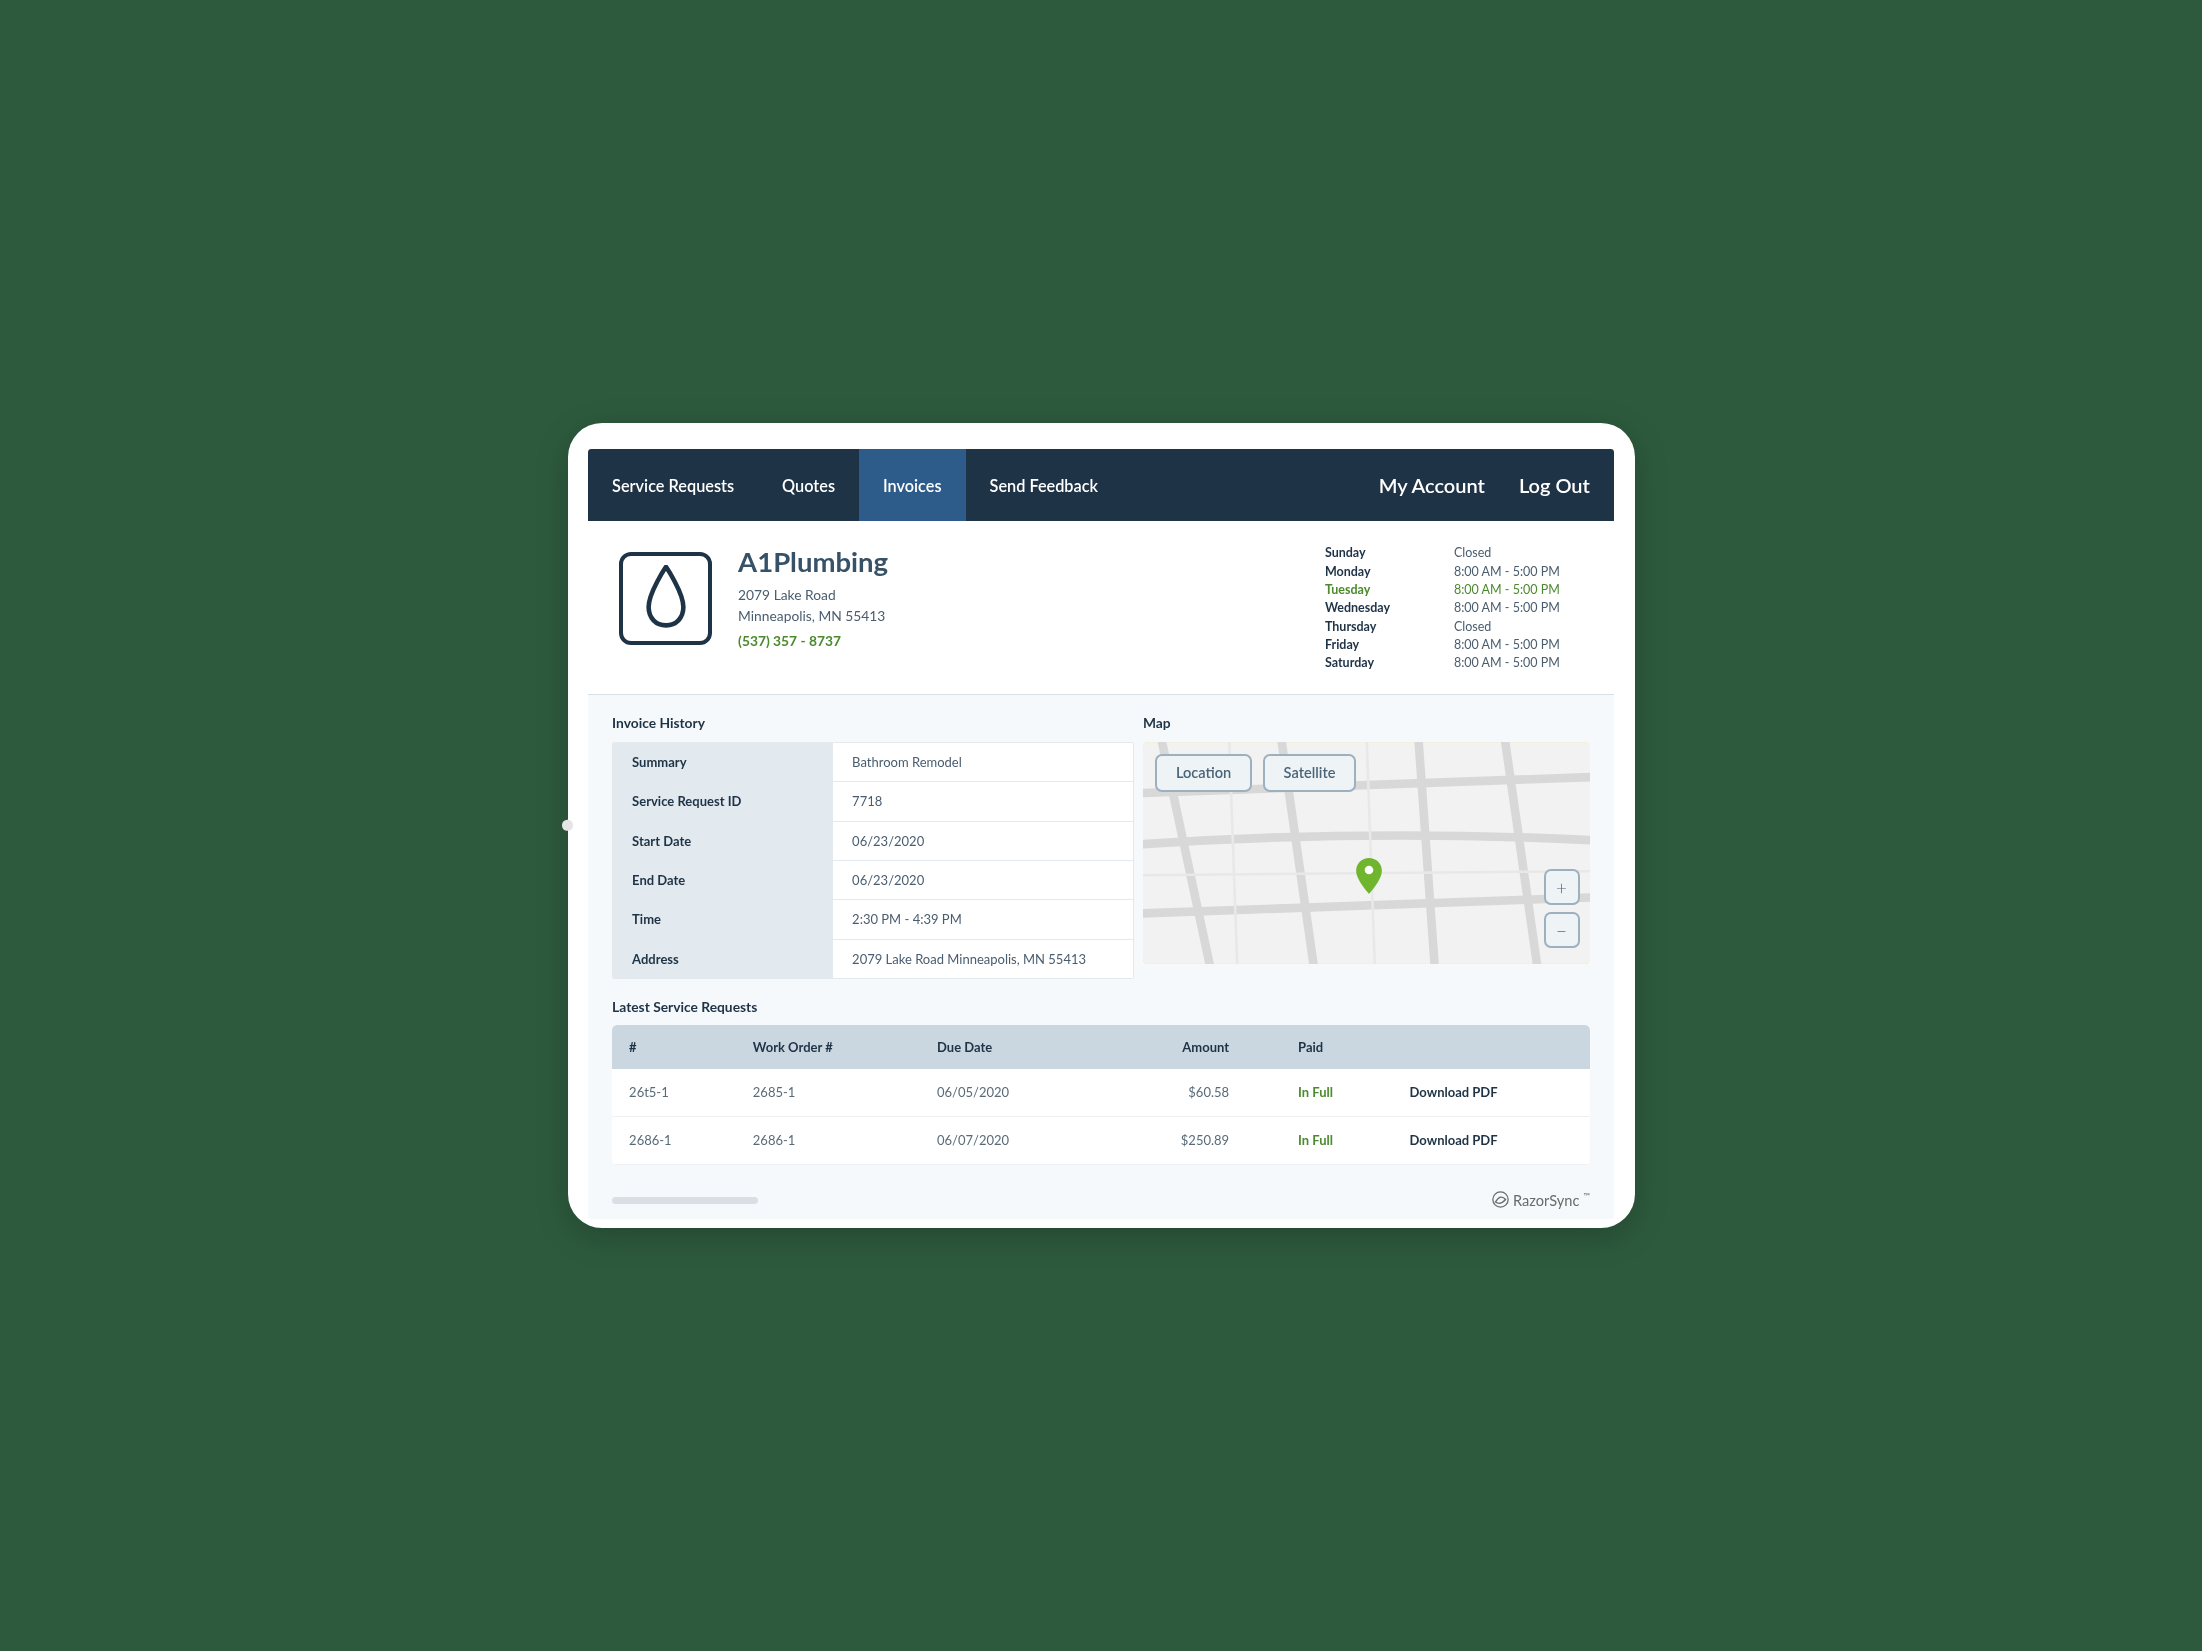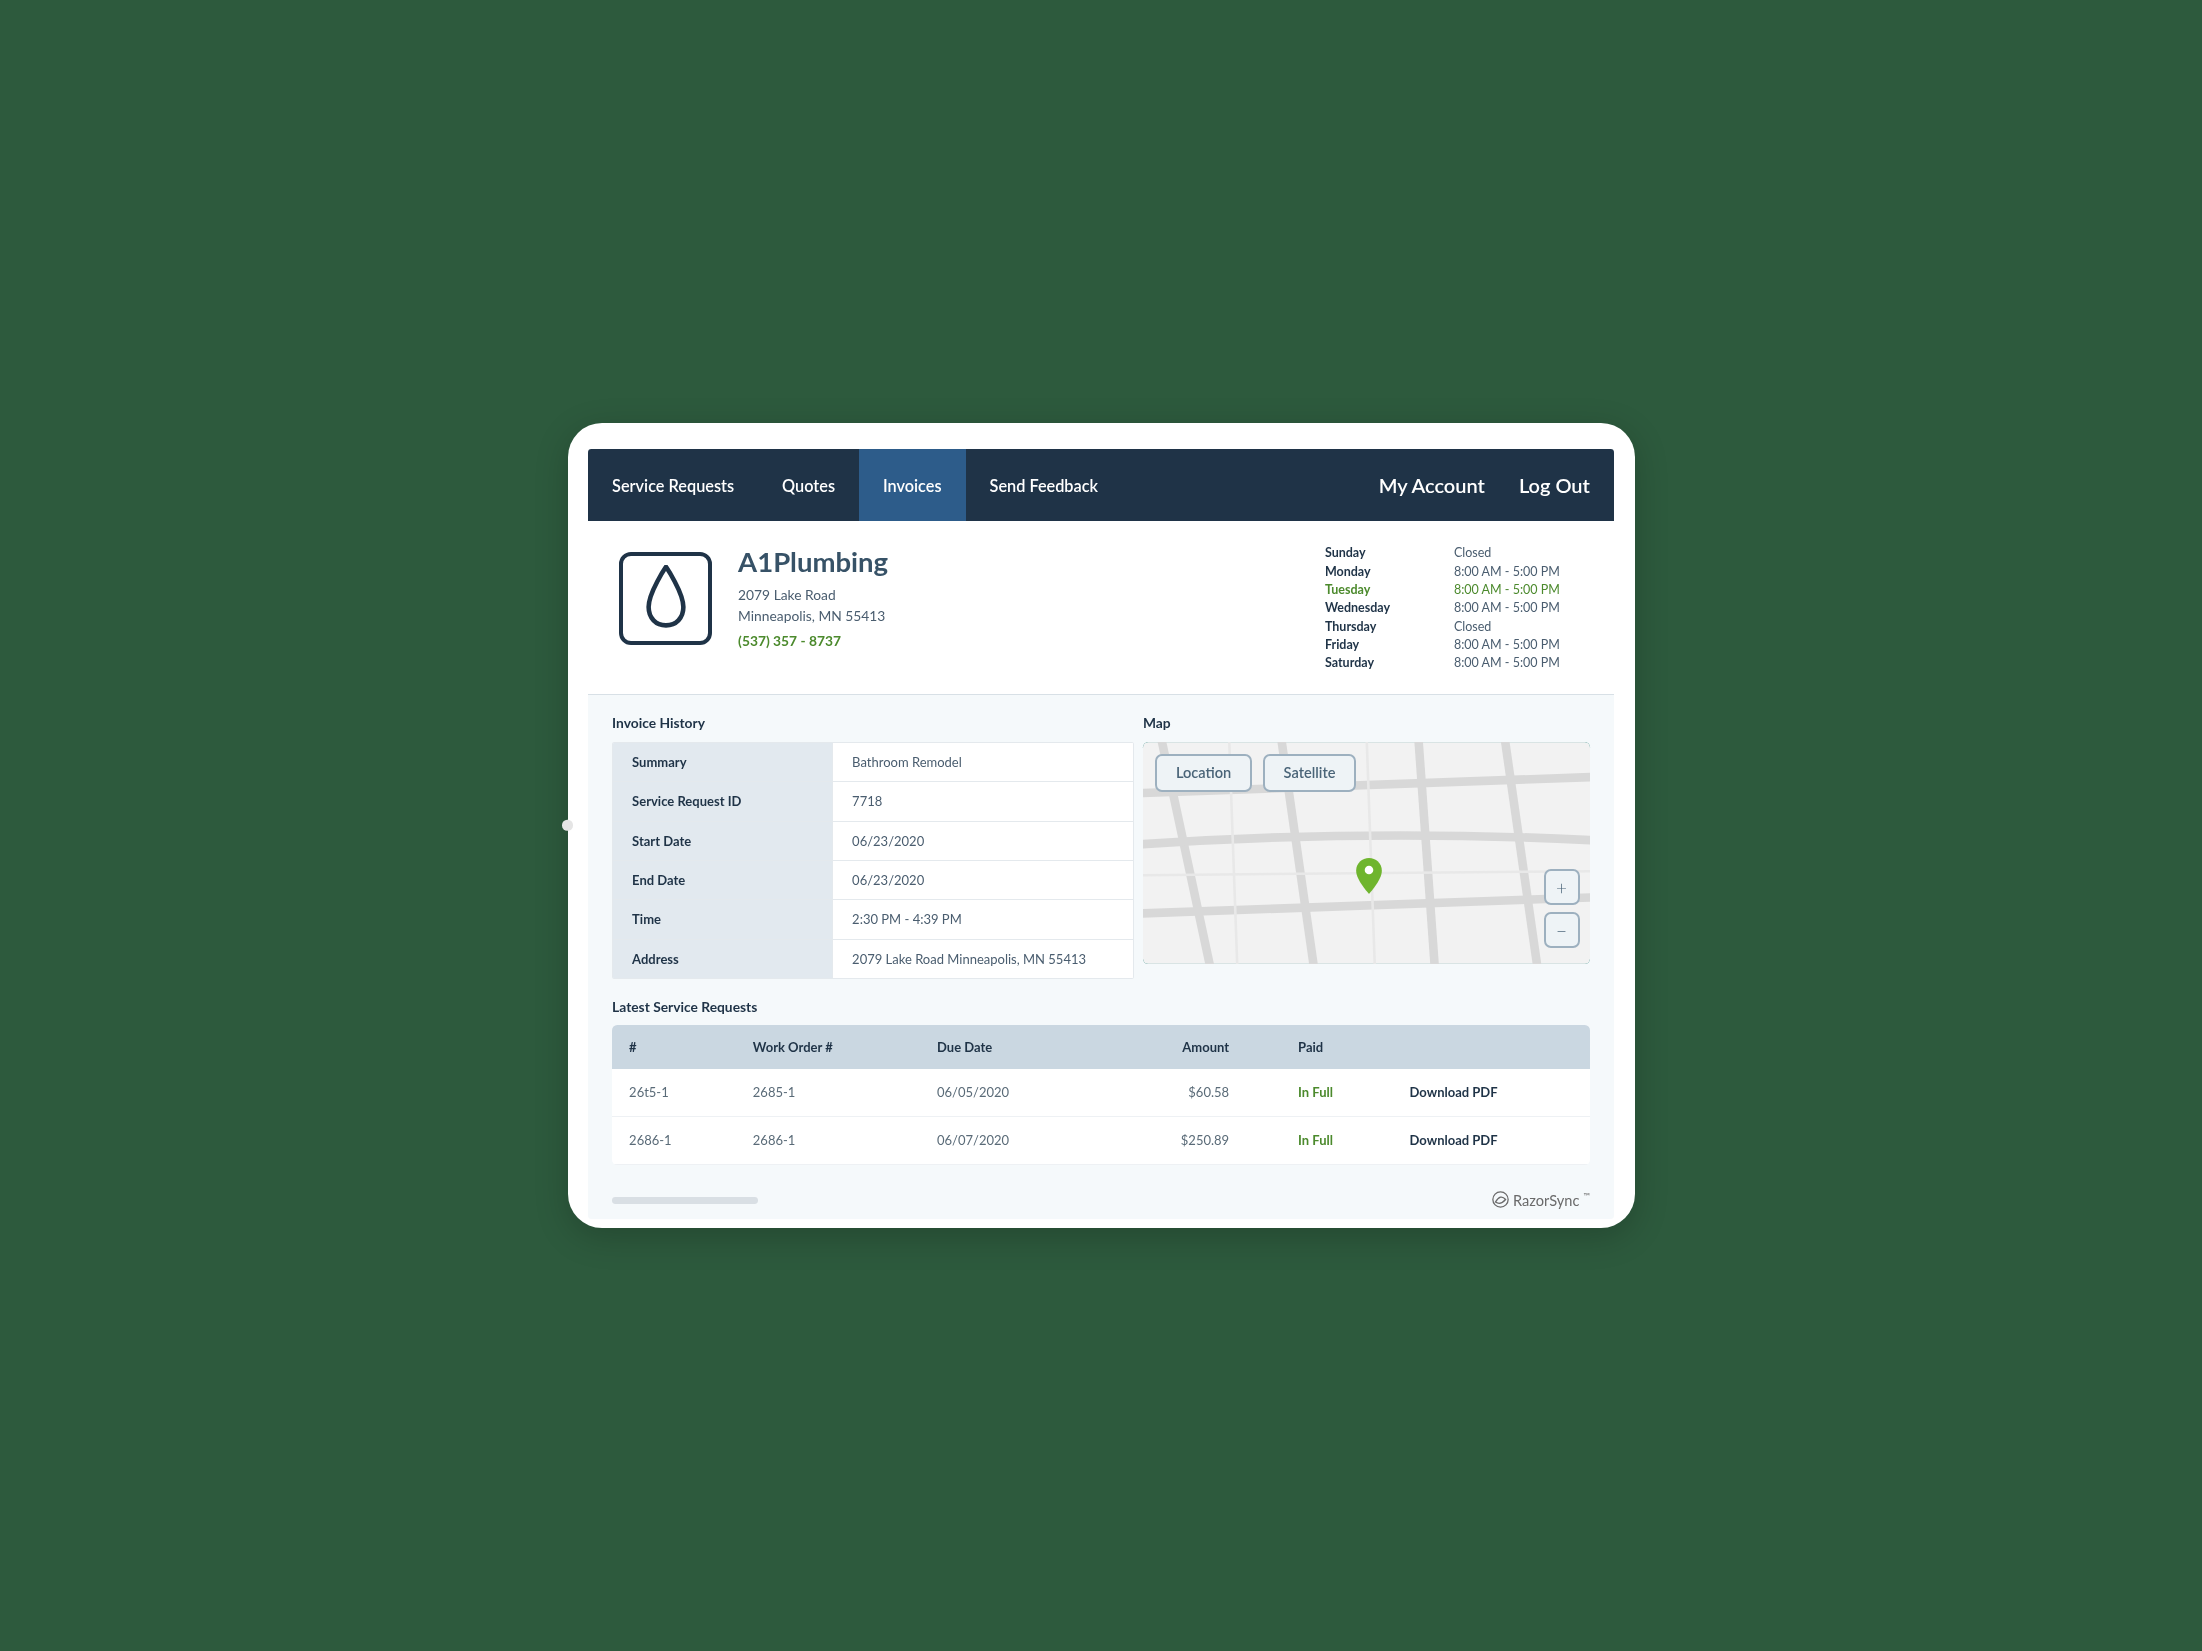--- a/index.html
+++ b/index.html
@@ -105,21 +105,21 @@
   color: #1f3347;
   font-weight: 700;
   font-size: 13px;
   padding: 11.2px 19px;
   border-right: 0.9px solid #e4e9ed;
 }
 .info-value { flex: 1; background: #fff; color: #4a5d6f; font-size: 13px; padding: 11.2px 19px; }
 
 
 .map {
-  background: #0f766e;
+  background: #fde047;
   border-radius: 5.2px;
   height: 222px;
   position: relative;
   overflow: hidden;
 }
 .map svg.roads { position: absolute; inset: 0; width: 100%; height: 100%; }
 .map-controls-top { position: absolute; top: 12px; left: 12px; display: flex; gap: 10.3px; }
 .map-btn {
   background: #eef3f6;
   color: #4a6478;

